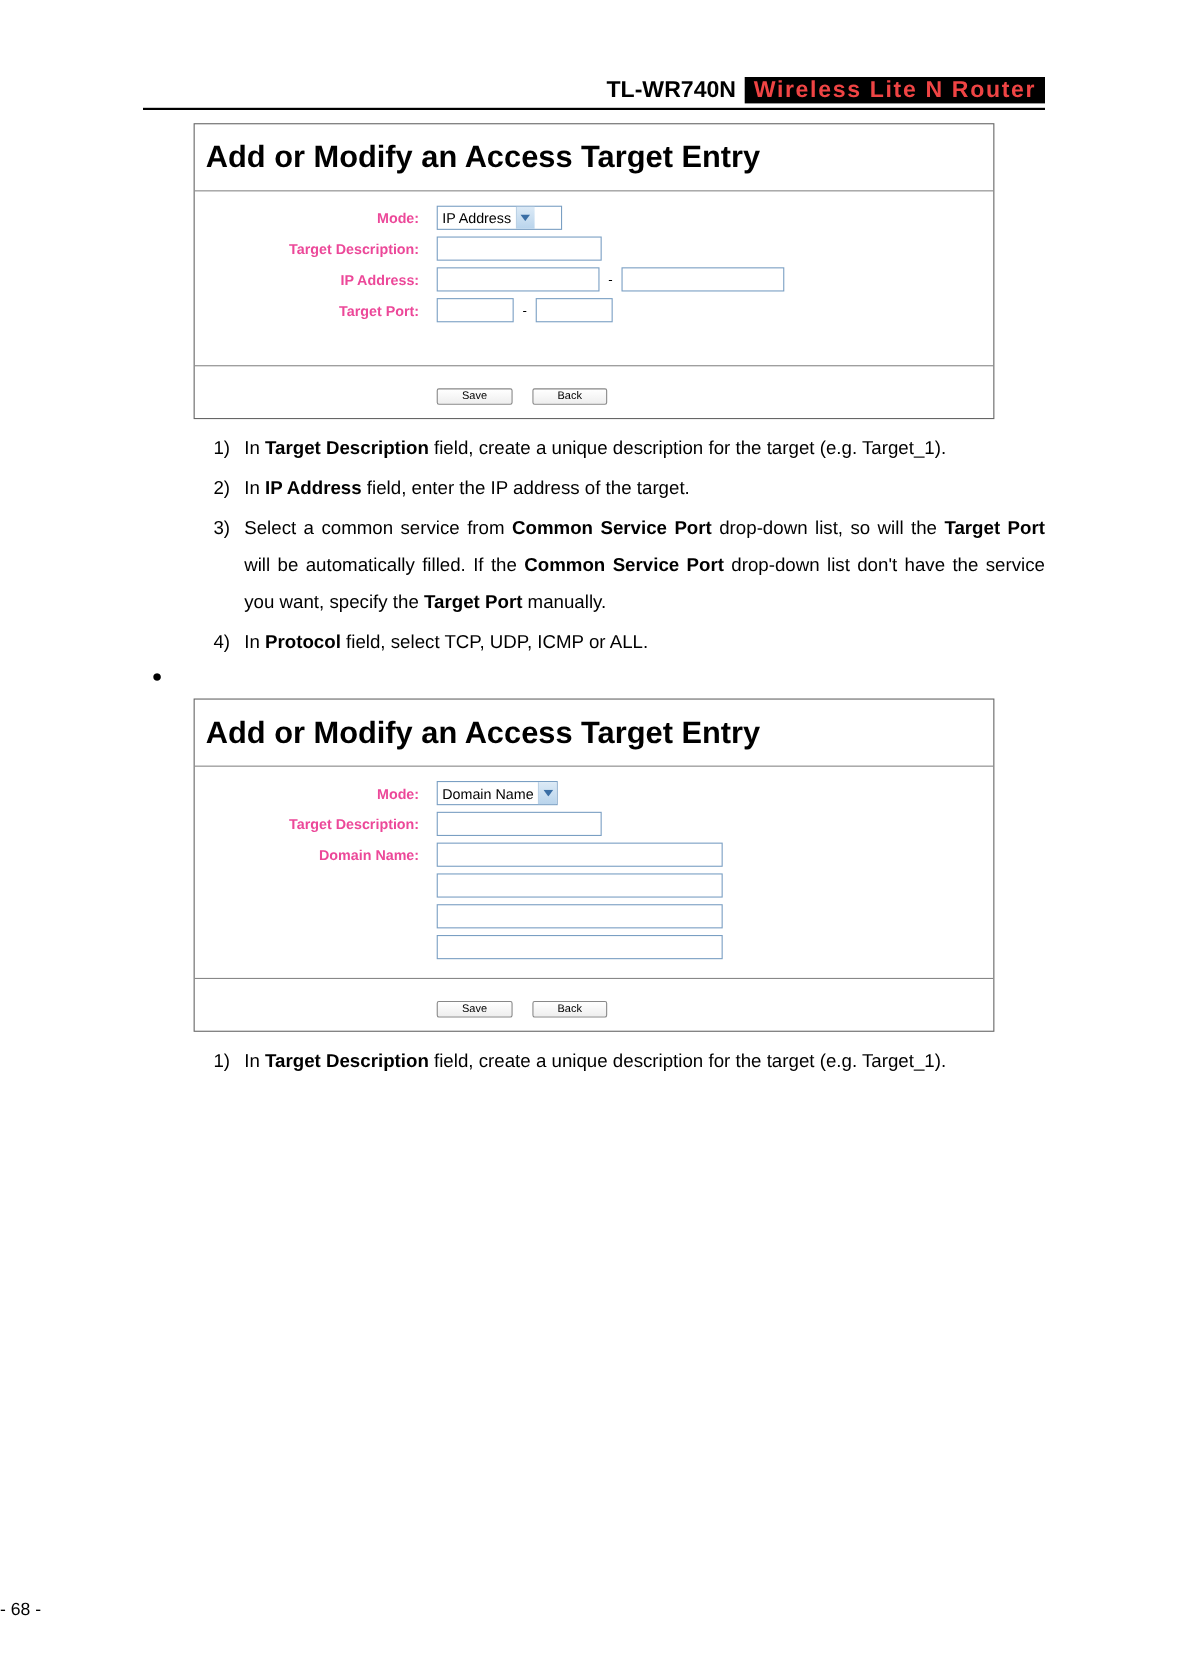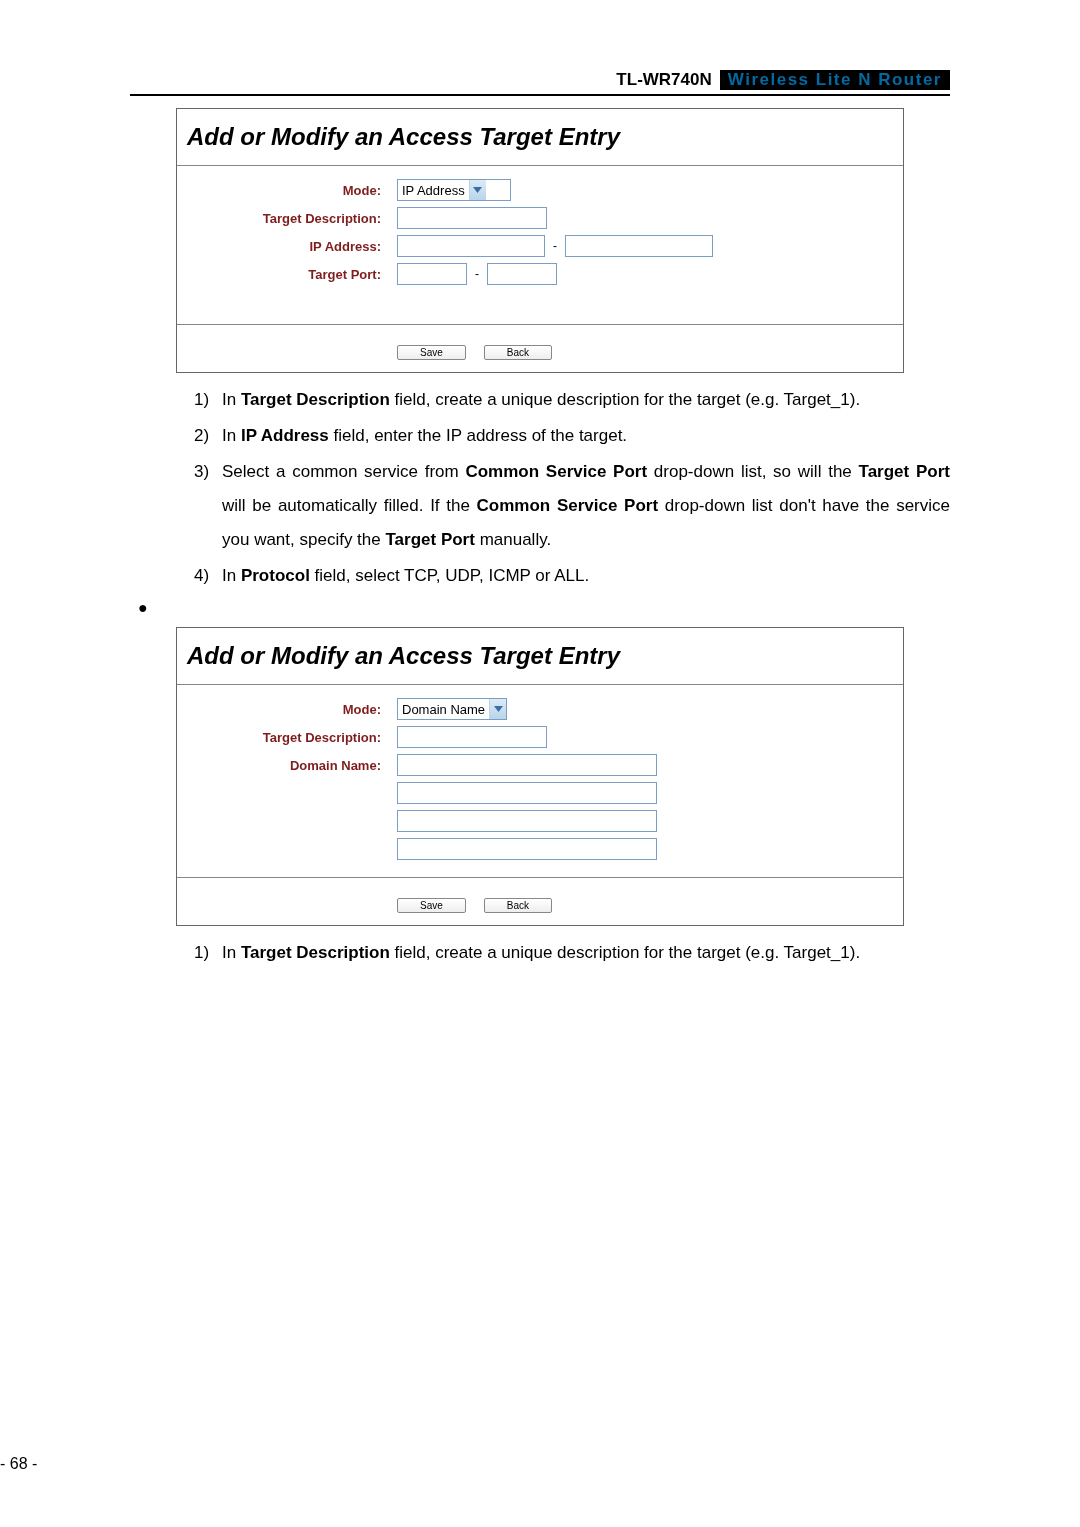--- a/index.html
+++ b/index.html
@@ -11,65 +11,64 @@
     position: relative;
     color: #000;
   }
   .page {
     padding: 70px 130px 0 130px;
   }
   .hdr {
     display: flex;
     justify-content: flex-end;
     gap: 0;
-    font-size: 17px;
+    font-size: 21px;
     font-weight: bold;
     margin-bottom: 4px;
   }
   .hdr .model {
     background: #fff;
     padding: 0 8px;
   }
   .hdr .title {
     background: #000;
-    color: #0369a1;
+    color: #ef4444;
     padding: 0 8px;
     letter-spacing: 1.5px;
   }
   .rule {
     border-top: 2px solid #000;
     margin-bottom: 12px;
   }
   .figbox {
     border: 1px solid #666;
     margin: 0 46px 10px 46px;
     background: #fff;
   }
   .figtitle {
-    font-size: 24px;
+    font-size: 28px;
     font-weight: bold;
     padding: 14px 10px 6px 10px;
-    font-style: italic;
   }
   .hr-thin {
     border: none;
     border-top: 1px solid #888;
     margin: 8px 0 10px 0;
   }
   .formrow {
     display: flex;
     align-items: center;
     padding: 3px 0;
   }
   .formrow label {
     width: 220px;
     text-align: right;
     font-size: 13px;
     font-weight: bold;
-    color: #7f1d1d;
+    color: #ec4899;
     padding-right: 16px;
   }
   .formrow .ctl {
     display: flex;
     align-items: center;
     gap: 4px;
   }
   .txt {
     border: 1px solid #7a9fc3;
     height: 22px;

